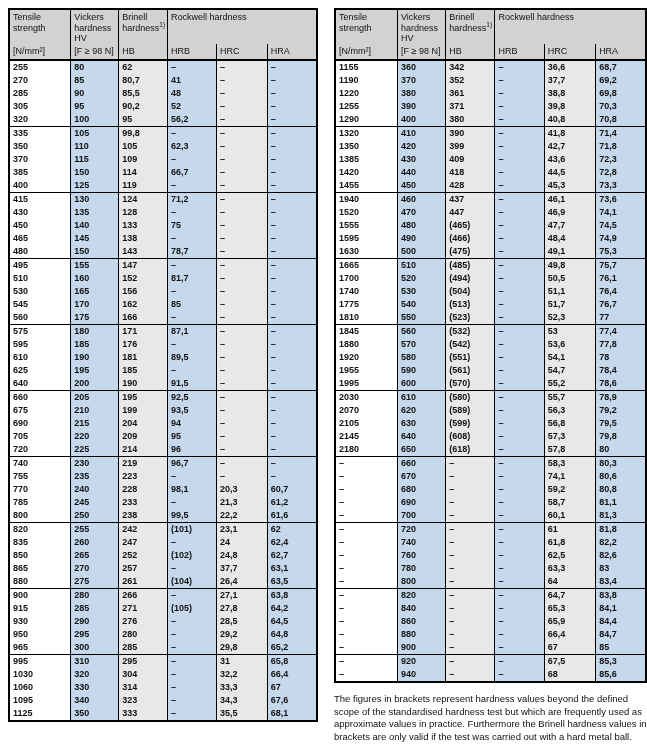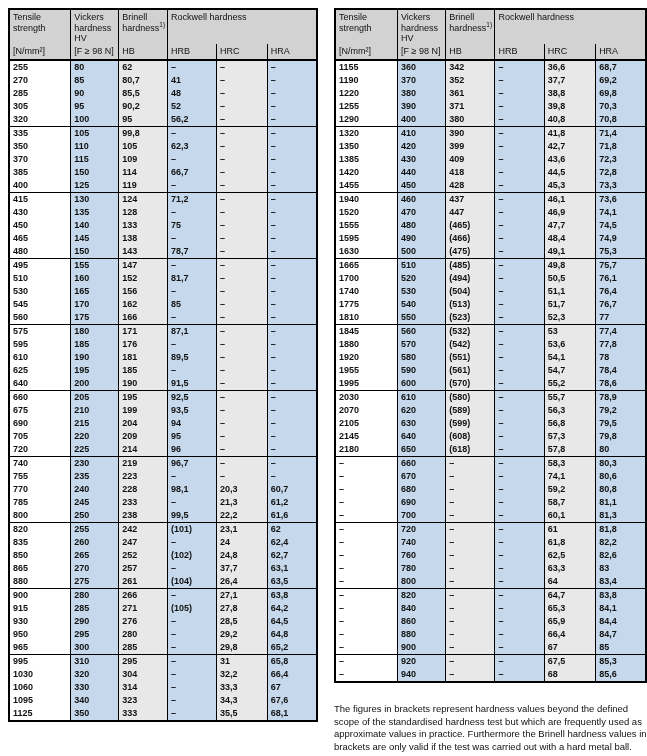--- a/index.html
+++ b/index.html
@@ -40,21 +40,21 @@
   table.htable tbody { border-bottom: 1px solid var(--border, #000); font-weight: bold; }
   table.htable td {
     border-left: 1px solid var(--border, #000);
     padding: 0 2px 0 3px;
     height: 13px;
     line-height: 13px;
     white-space: nowrap;
     overflow: hidden;
   }
 
-  .notes { width: 313px; margin-top: 20px; font-size: 9.5px; line-height: 12.5px; }
+  .notes { width: 313px; margin-top: 10px; font-size: 9.5px; line-height: 12.5px; }
   .notes p { margin: 0; }
 </style>
 </head>
 <body>
 
 <div class="page">
   <div class="col">
     <table class="htable">
         <colgroup>
           <col class="c-white" style="width: 62px;">

